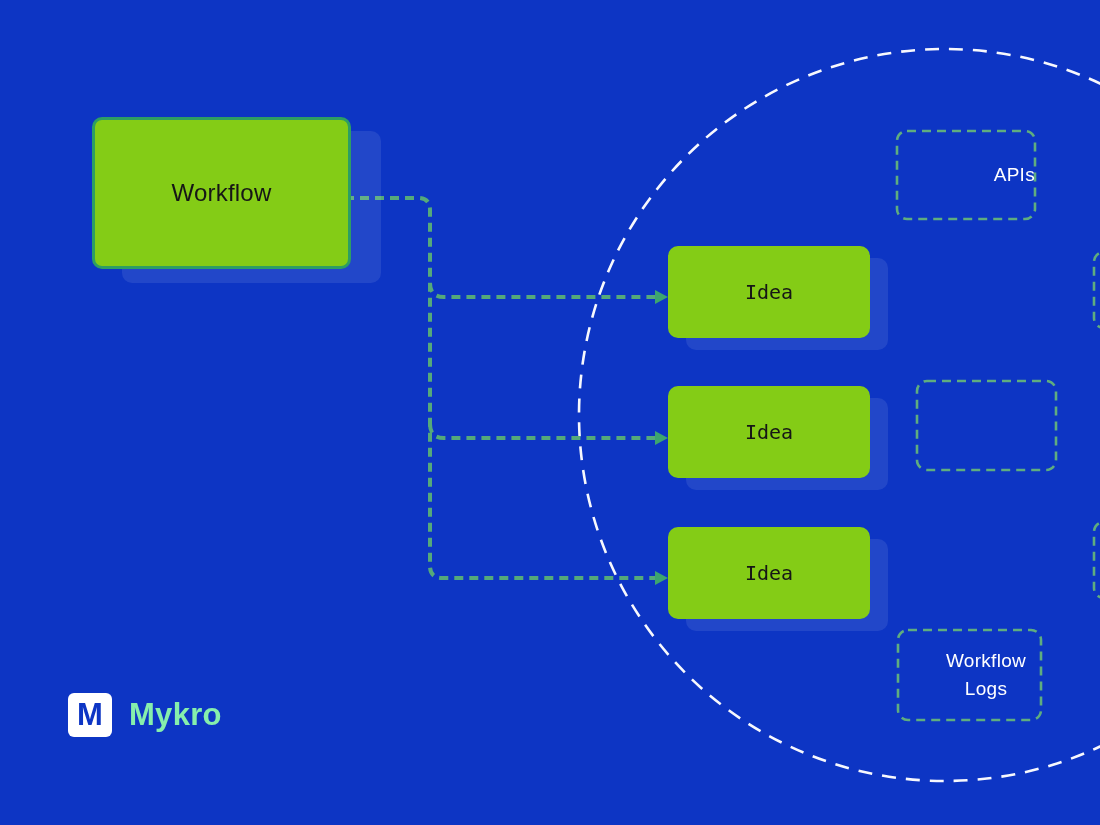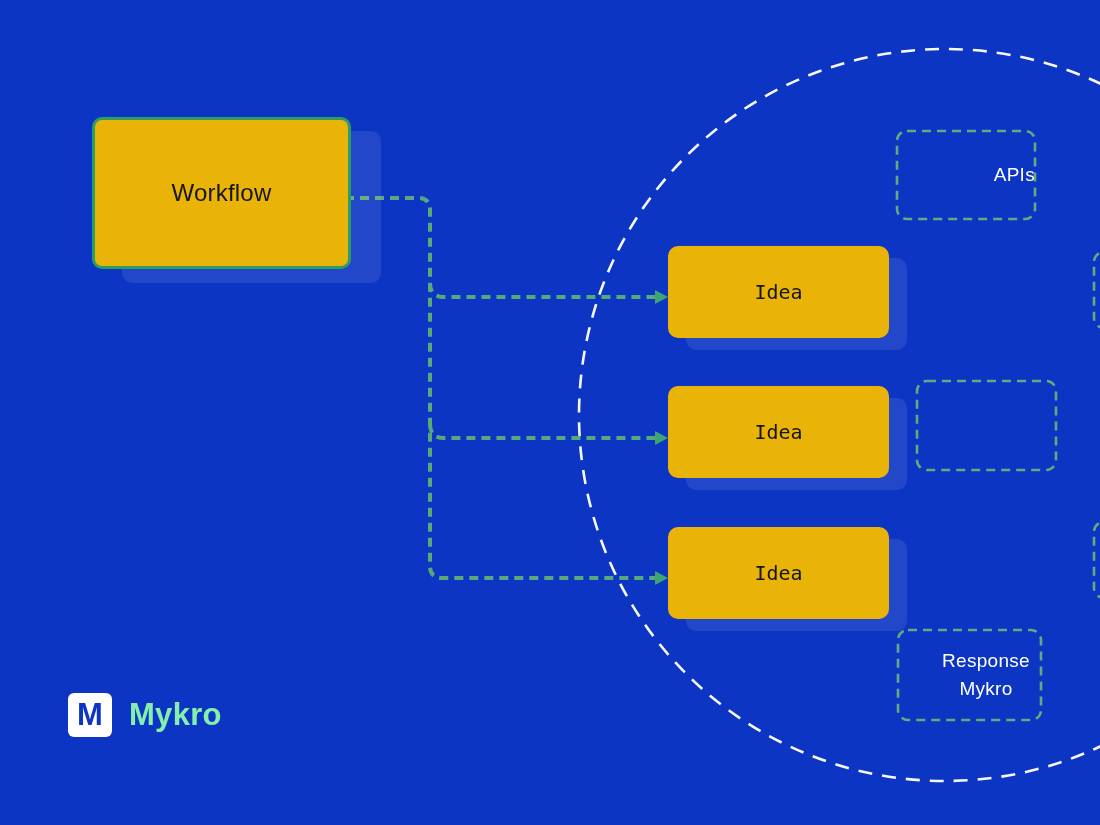--- a/index.html
+++ b/index.html
@@ -15,39 +15,39 @@
 
   svg.diagram-layer {
     position: absolute;
     left: 0; top: 0;
     width: 1100px; height: 825px;
   }
 
   
   .node {
     position: absolute;
-    background: #eab308;
+    background: #84cc16;
     border-radius: 10px;
     display: flex;
     align-items: center;
     justify-content: center;
     color: #161616;
   }
   .workflow-box {
     left: 92px; top: 117px;
     width: 253px; height: 146px;
     border: 3px solid #2D9E63;
     box-shadow: 30px 14px 0 rgba(255,255,255,0.09);
     font-size: 24px;
     font-weight: 500;
     letter-spacing: 0.2px;
   }
   .idea-box {
     left: 668px;
-    width: 221px; height: 92px;
+    width: 202px; height: 92px;
     box-shadow: 18px 12px 0 rgba(255,255,255,0.09);
     font-family: "DejaVu Sans Mono", monospace;
     font-size: 20px;
   }
   .idea-1 { top: 246px; }
   .idea-2 { top: 386px; }
   .idea-3 { top: 527px; }
 
   
   .cat-label {
@@ -135,21 +135,21 @@
     <span>Idea</span>
   </div>
   <div class="node idea-box idea-3">
     <span>Idea</span>
   </div>
 
   <div class="cat-label cat-apis">
     <span class="cat-text">APIs</span>
   </div>
   <div class="cat-label cat-response">
-    <span class="cat-text">Response Mykro</span>
+    <span class="cat-text">Workflow Logs</span>
   </div>
 
   <div class="logo">
     <div class="logo-mark">
       <span>M</span>
     </div>
     <span class="logo-name">Mykro</span>
   </div>
 
 </div>

